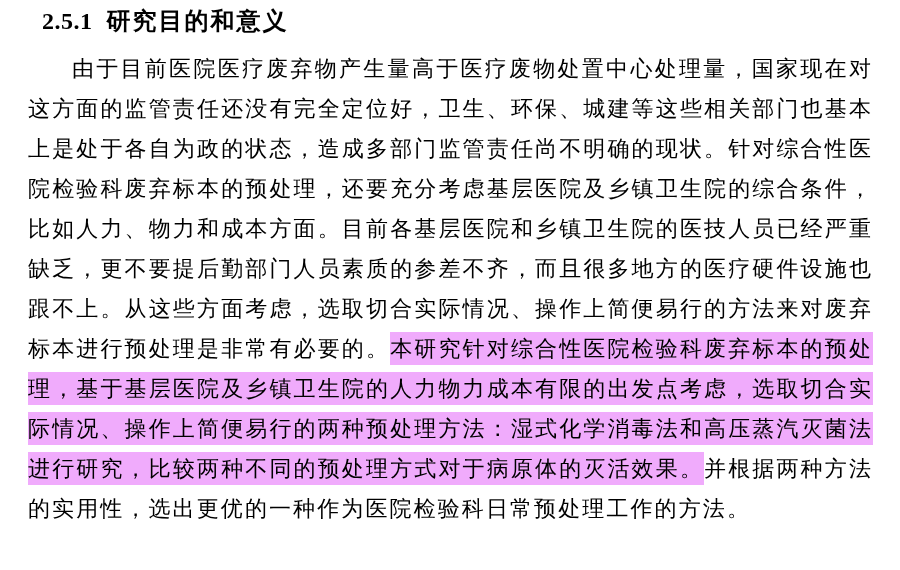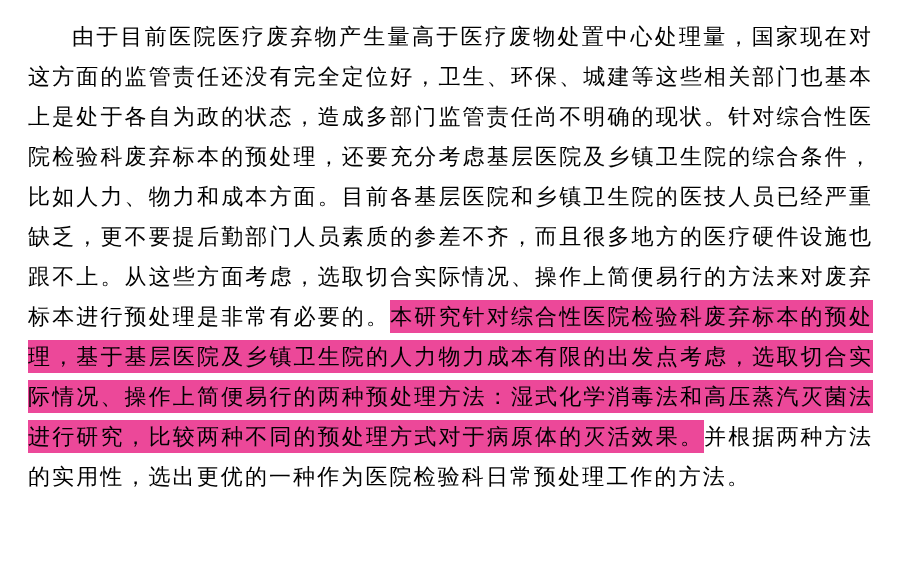--- a/index.html
+++ b/index.html
@@ -39,23 +39,26 @@
   .body-text {
     margin: 12px 0 0 0;
     font-size: 22px;
     line-height: 40px;
     letter-spacing: 2.1px;
     text-align: justify;
     text-indent: 2em;
     word-break: break-all;
   }
   .body-text mark {
-    background: #ec4899;
+    background: #f0abfc;
     color: #000000;
     padding: 4px 0;
   }
 </style>
 </head>
 <body>
 
 <div class="page">
+  <h2 class="heading">
+    <span class="section-number">2.5.1</span><span class="section-title">研究目的和意义</span>
+  </h2>
   <p class="body-text" id="paragraph"><span>由于目前医院医疗废弃物产生量高于医疗废物处置中心处理量，国家现在对这方面的监管责任还没有完全定位好，卫生、环保、城建等这些相关部门也基本上是处于各自为政的状态，造成多部门监管责任尚不明确的现状。针对综合性医院检验科废弃标本的预处理，还要充分考虑基层医院及乡镇卫生院的综合条件，比如人力、物力和成本方面。目前各基层医院和乡镇卫生院的医技人员已经严重缺乏，更不要提后勤部门人员素质的参差不齐，而且很多地方的医疗硬件设施也跟不上。从这些方面考虑，选取切合实际情况、操作上简便易行的方法来对废弃标本进行预处理是非常有必要的。</span><mark>本研究针对综合性医院检验科废弃标本的预处理，基于基层医院及乡镇卫生院的人力物力成本有限的出发点考虑，选取切合实际情况、操作上简便易行的两种预处理方法：湿式化学消毒法和高压蒸汽灭菌法进行研究，比较两种不同的预处理方式对于病原体的灭活效果。</mark><span>并根据两种方法的实用性，选出更优的一种作为医院检验科日常预处理工作的方法。</span></p>
 </div>
 
 </body></html>

